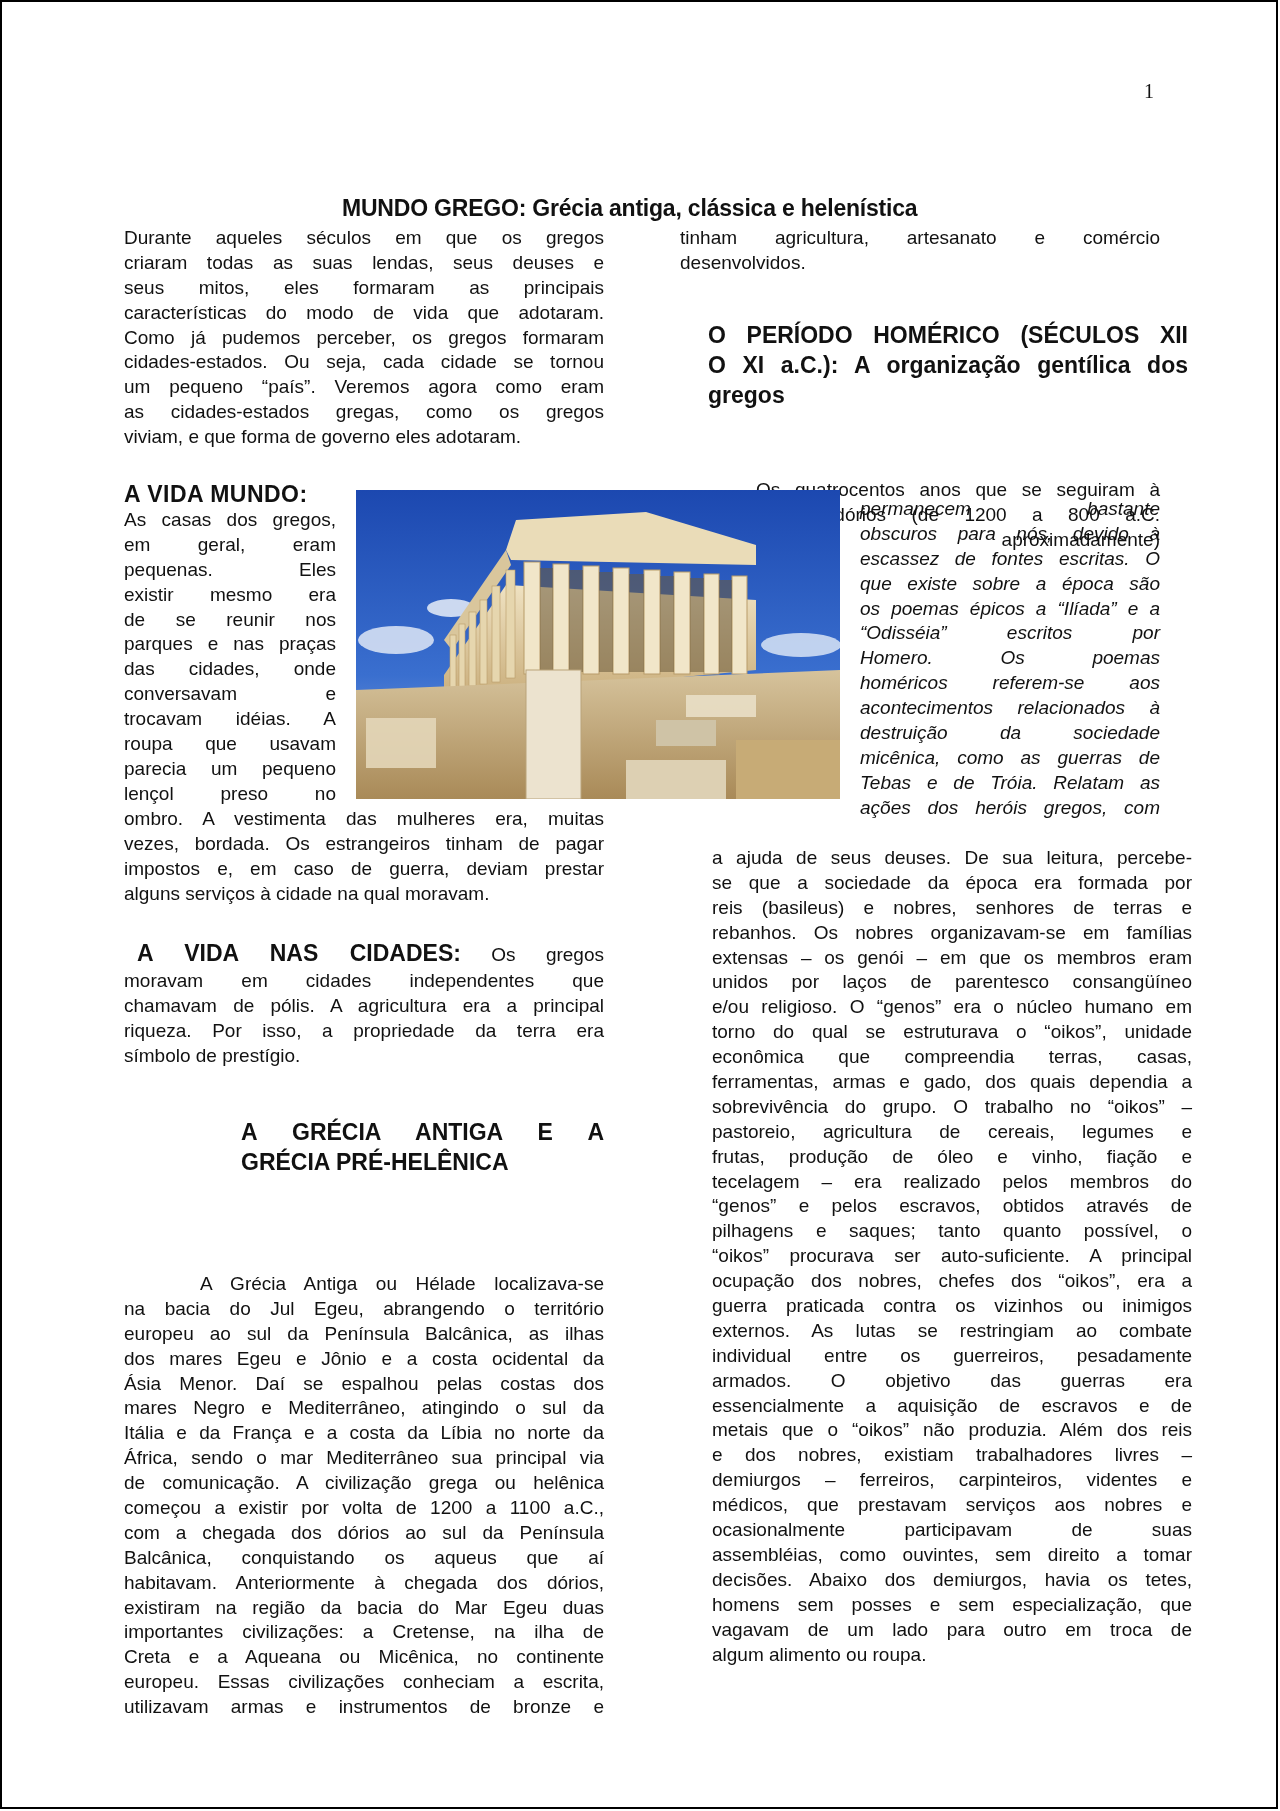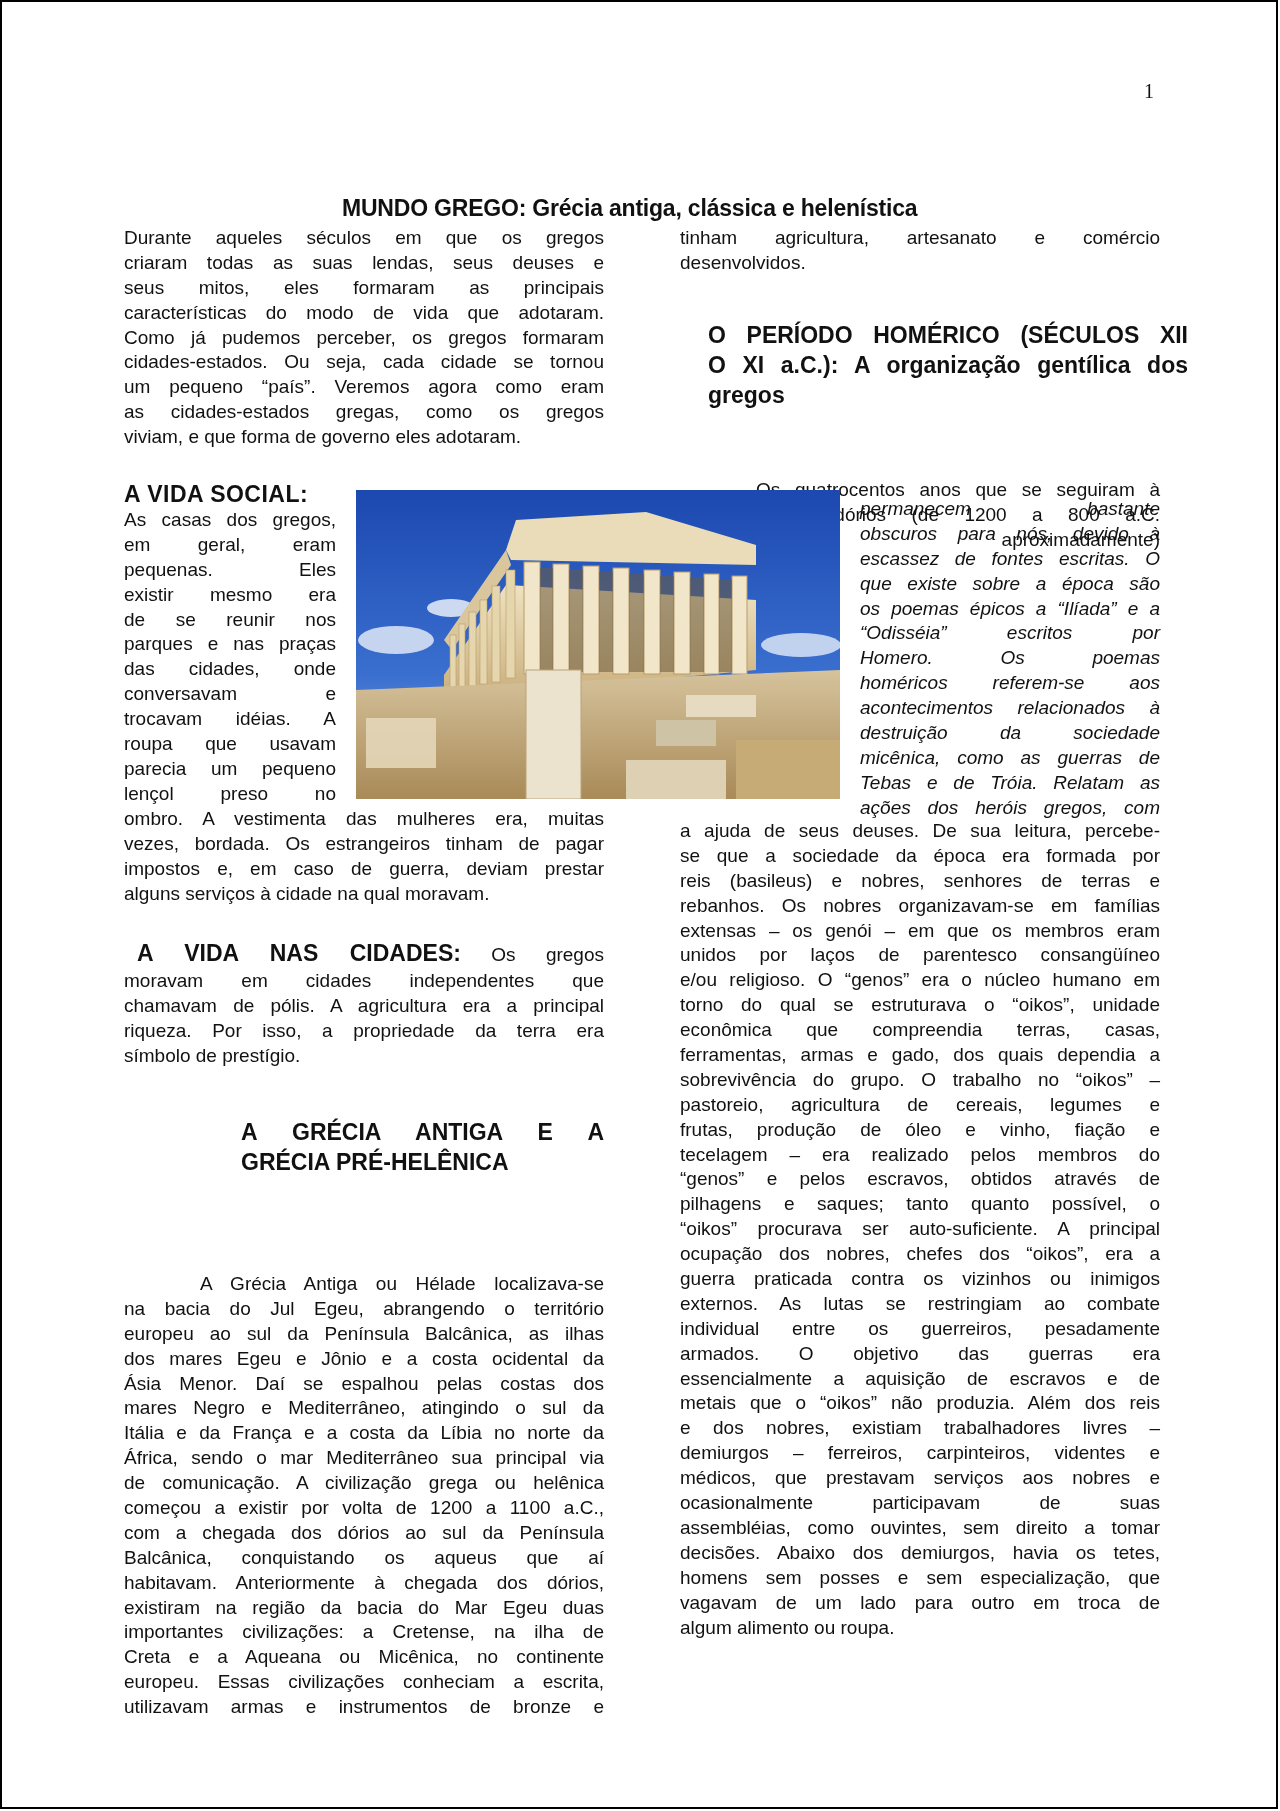--- a/index.html
+++ b/index.html
@@ -56,21 +56,21 @@
       <div class="line">seus mitos, eles formaram as principais</div>
       <div class="line">características do modo de vida que adotaram.</div>
       <div class="line">Como já pudemos perceber, os gregos formaram</div>
       <div class="line">cidades-estados. Ou seja, cada cidade se tornou</div>
       <div class="line">um pequeno “país”. Veremos agora como eram</div>
       <div class="line">as cidades-estados gregas, como os gregos</div>
       <div class="line last">viviam, e que forma de governo eles adotaram.</div>
     </div>
 
   <div class="block narrow-left" style="top:478px;">
-    <div class="heading-social">A VIDA SOCIAL:</div>
+    <div class="heading-social">A VIDA MUNDO:</div>
     <div id="social-narrow">
         <div class="line">As casas dos gregos,</div>
         <div class="line">em geral, eram</div>
         <div class="line">pequenas. Eles</div>
         <div class="line">existir mesmo era</div>
         <div class="line">de se reunir nos</div>
         <div class="line">parques e nas praças</div>
         <div class="line">das cidades, onde</div>
         <div class="line">conversavam e</div>
         <div class="line">trocavam idéias. A</div>
@@ -149,21 +149,21 @@
       <div class="line">os poemas épicos a “Ilíada” e a</div>
       <div class="line">“Odisséia” escritos por</div>
       <div class="line">Homero. Os poemas</div>
       <div class="line">homéricos referem-se aos</div>
       <div class="line">acontecimentos relacionados à</div>
       <div class="line">destruição da sociedade</div>
       <div class="line">micênica, como as guerras de</div>
       <div class="line">Tebas e de Tróia. Relatam as</div>
       <div class="line">ações dos heróis gregos, com</div>
     </div>
-  <div class="block col-right" style="top:817px;" id="homerico-full">
+  <div class="block col-right" style="top:844px;margin-left:32px;" id="homerico-full">
       <div class="line">a ajuda de seus deuses. De sua leitura, percebe-</div>
       <div class="line">se que a sociedade da época era formada por</div>
       <div class="line">reis (basileus) e nobres, senhores de terras e</div>
       <div class="line">rebanhos. Os nobres organizavam-se em famílias</div>
       <div class="line">extensas – os genói – em que os membros eram</div>
       <div class="line">unidos por laços de parentesco consangüíneo</div>
       <div class="line">e/ou religioso. O “genos” era o núcleo humano em</div>
       <div class="line">torno do qual se estruturava o “oikos”, unidade</div>
       <div class="line">econômica que compreendia terras, casas,</div>
       <div class="line">ferramentas, armas e gado, dos quais dependia a</div>

